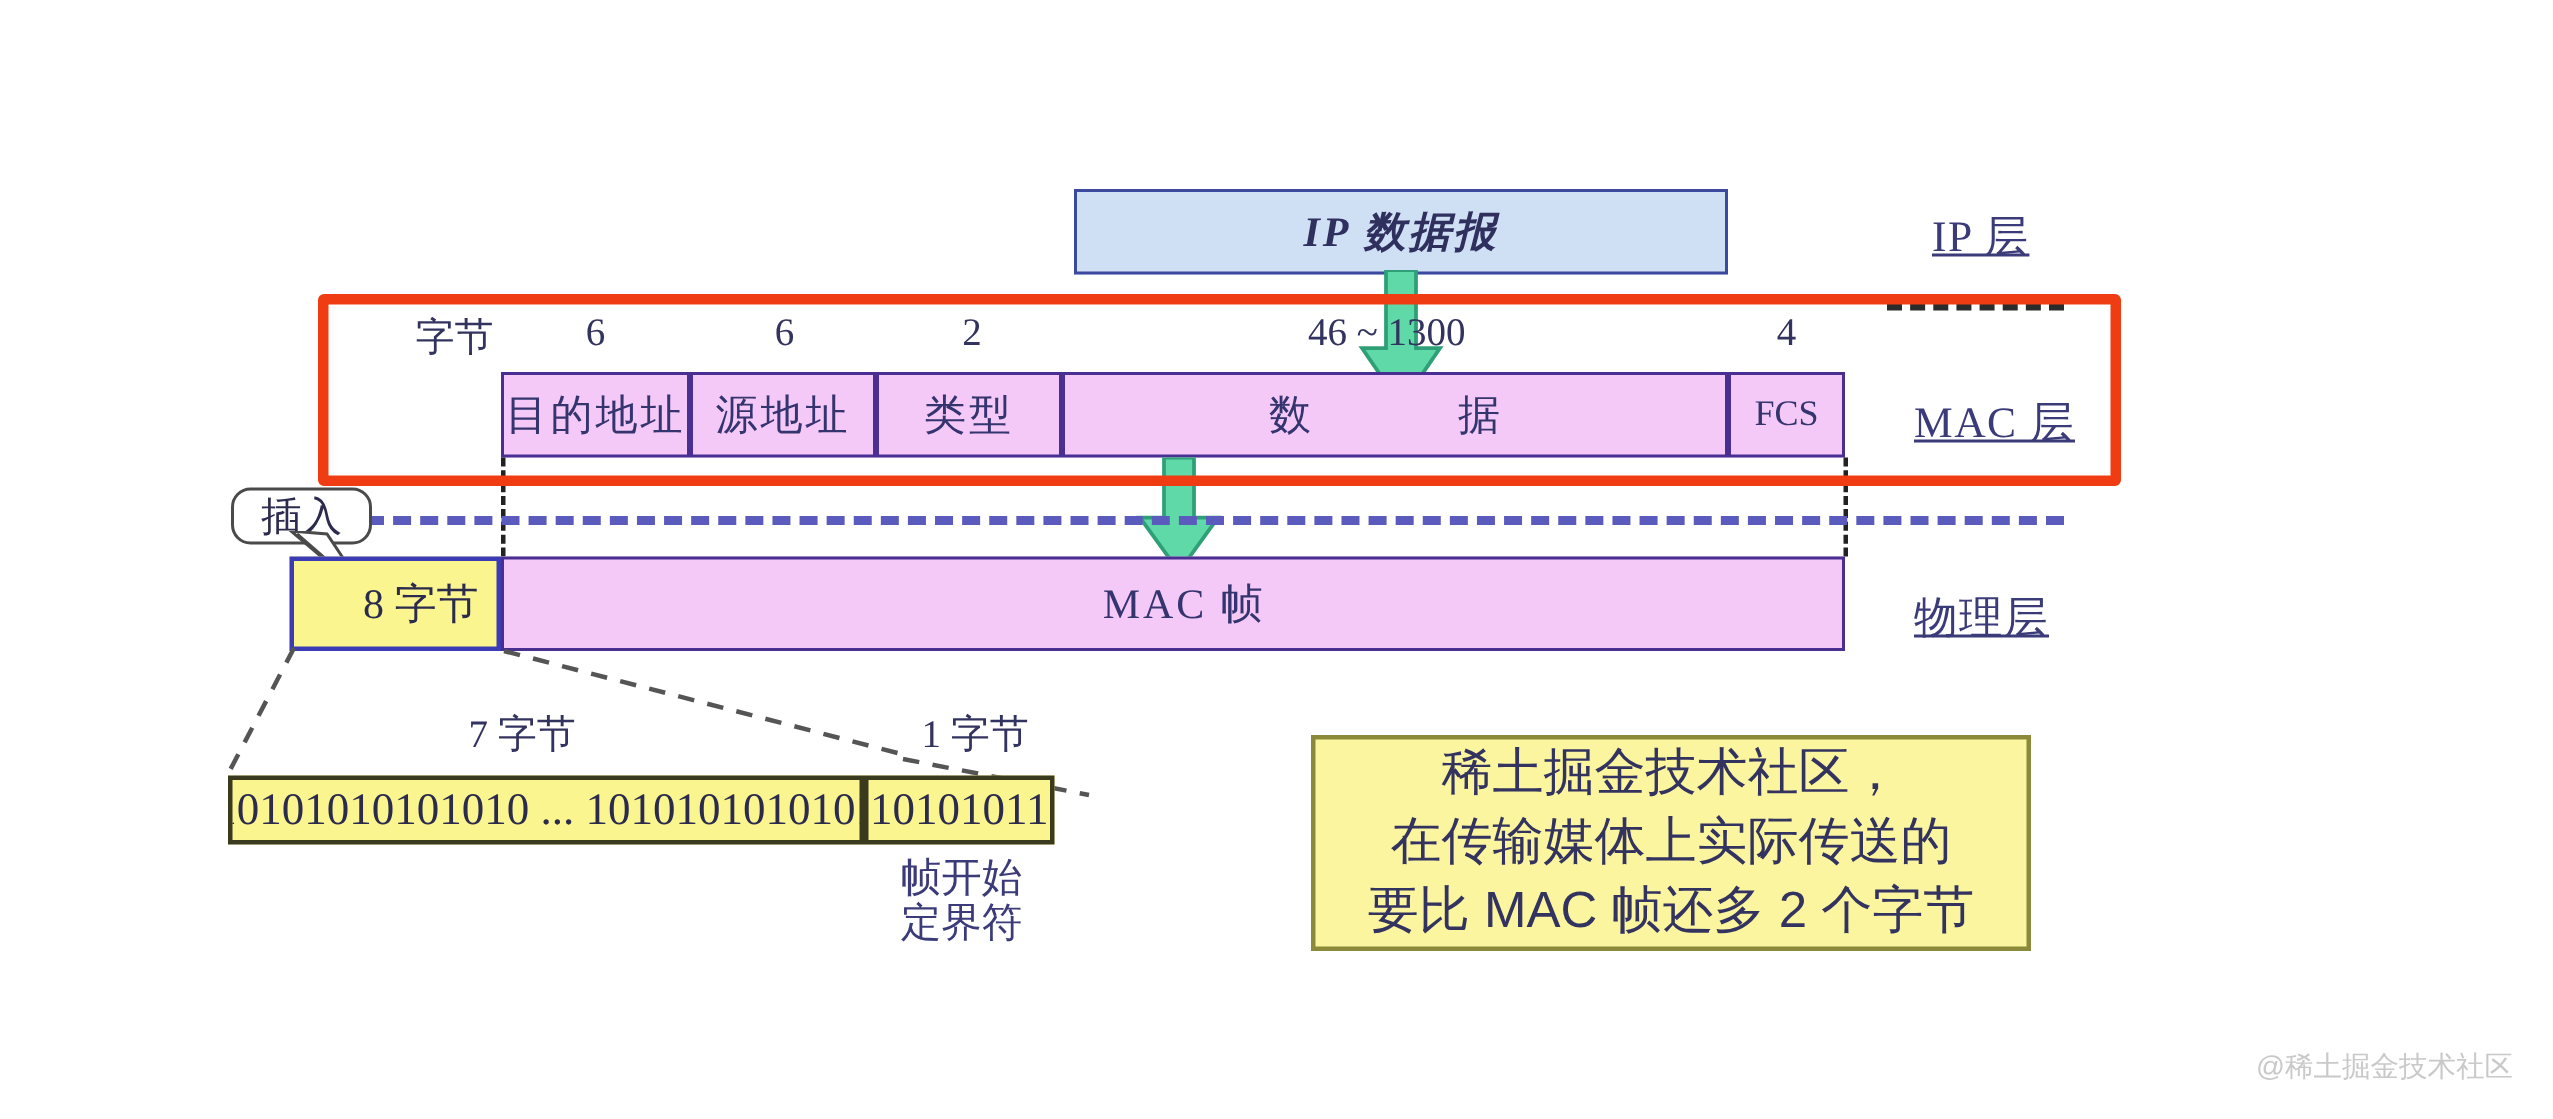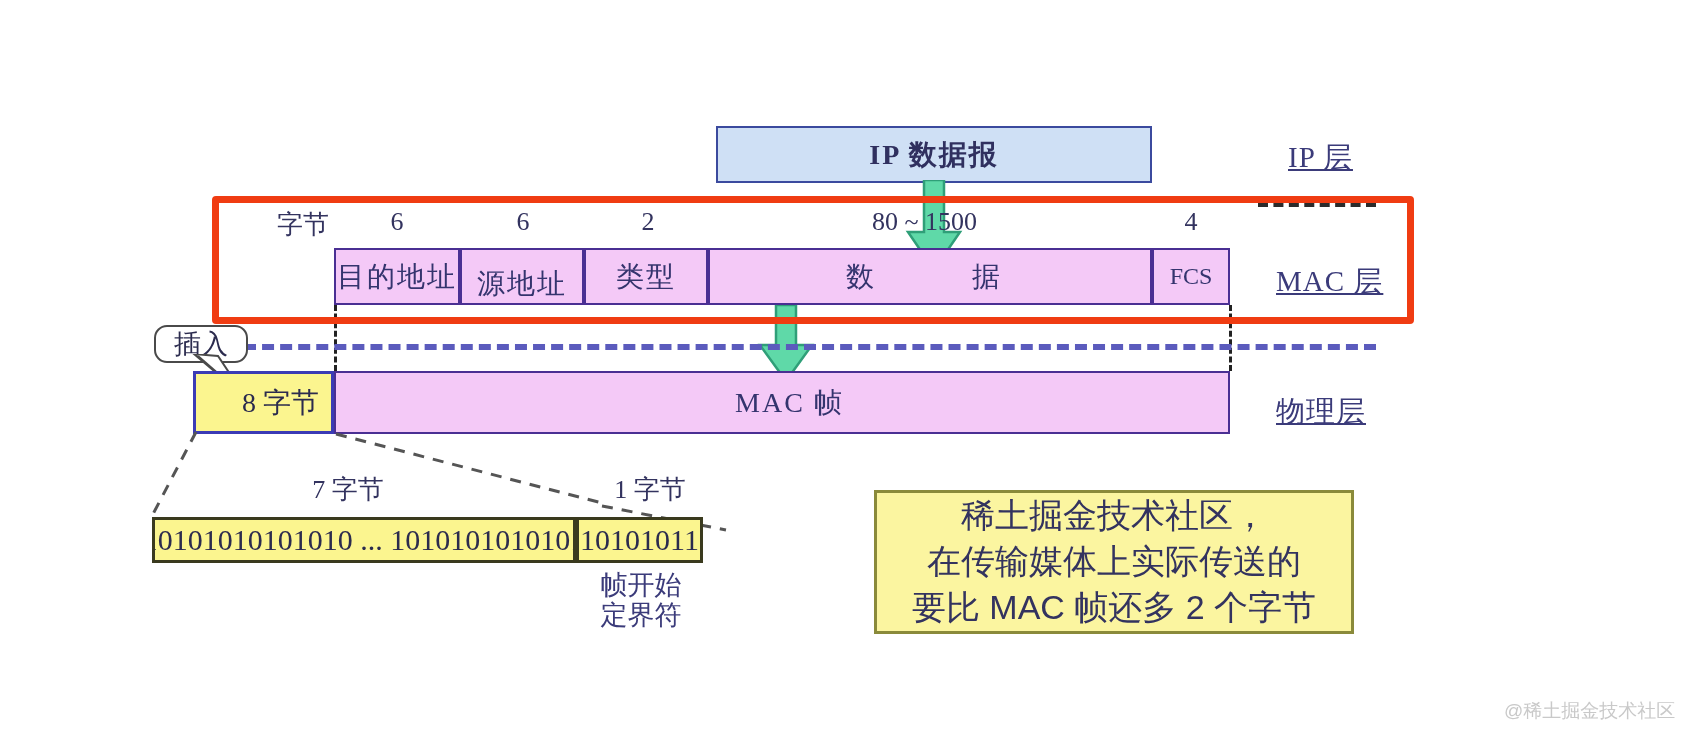--- a/index.html
+++ b/index.html
@@ -162,44 +162,44 @@
     font-size: 19px;
     color: #c9c9c9;
     white-space: nowrap;
   }
 </style>
 </head>
 <body>
 
 <div id="stage">
 
-  <div class="ipbox abs" id="ip-datagram" style="left:716px; top:126px; width:436px; height:57px;">
+  <div class="ipbox abs" id="ip-datagram" style="left:716px; top:126px; width:436px; height:57px;font-style:italic;">
     <span class="fieldtext">IP 数据报</span>
   </div>
 
   <div class="abs layerlabel" style="left:1288px; top:138px;">IP 层</div>
 
   <div class="abs dash-ip-mac" style="left:1258px; top:202px; width:118px;"></div>
 
   <svg class="abs garrow" style="left:904px; top:180px;" width="60" height="92" viewBox="0 0 60 92">
     <polygon points="20,0 40,0 40,52 56,52 30,90 4,52 20,52" fill="#5fd9a8" stroke="#2f9f78" stroke-width="2.5"></polygon>
   </svg>
 
   <div class="abs bytelabel" style="left:268px; top:207px; width:70px;">字节</div>
 
   <div class="abs bytelabel" style="left:334px; top:207px; width:126px;">6</div>
   <div class="abs bytelabel" style="left:463px; top:207px; width:120px;">6</div>
   <div class="abs bytelabel" style="left:588px; top:207px; width:120px;">2</div>
-  <div class="abs bytelabel" style="left:872px; top:207px; width:280px; text-align:left;">80 ~ 1500</div>
+  <div class="abs bytelabel" style="left:872px; top:207px; width:280px; text-align:left;">46 ~ 1300</div>
   <div class="abs bytelabel" style="left:1152px; top:207px; width:78px;">4</div>
 
   <div class="fieldbox abs" style="left:334px; top:248px; width:126px; height:57px;">
     <span class="fieldtext">目的地址</span>
   </div>
-  <div class="fieldbox abs" style="left:460px; top:248px; width:124px; height:57px;align-items:flex-end;">
+  <div class="fieldbox abs" style="left:460px; top:248px; width:124px; height:57px;">
     <span class="fieldtext">源地址</span>
   </div>
   <div class="fieldbox abs" style="left:584px; top:248px; width:124px; height:57px;">
     <span class="fieldtext">类型</span>
   </div>
   <div class="fieldbox abs" style="left:708px; top:248px; width:444px; height:57px;">
     <span class="fieldtext" style="letter-spacing:14px;">数　　据</span>
   </div>
   <div class="fieldbox abs" style="left:1152px; top:248px; width:78px; height:57px;">
     <span class="fieldtext" style="font-size:24px; letter-spacing:0;">FCS</span>

